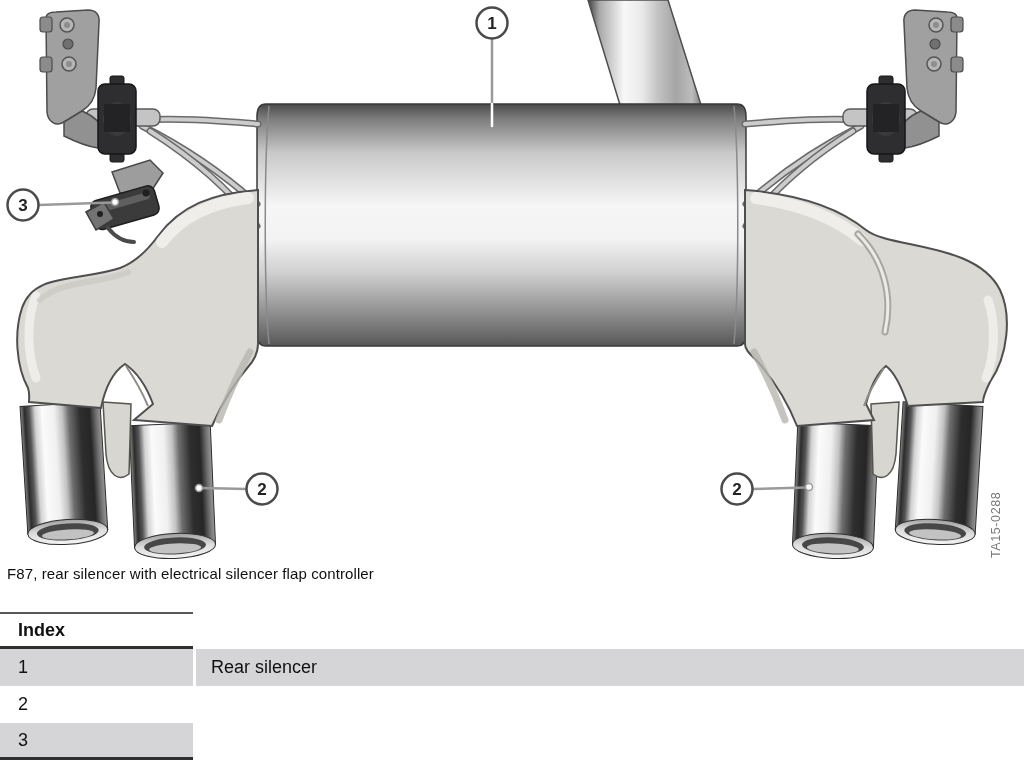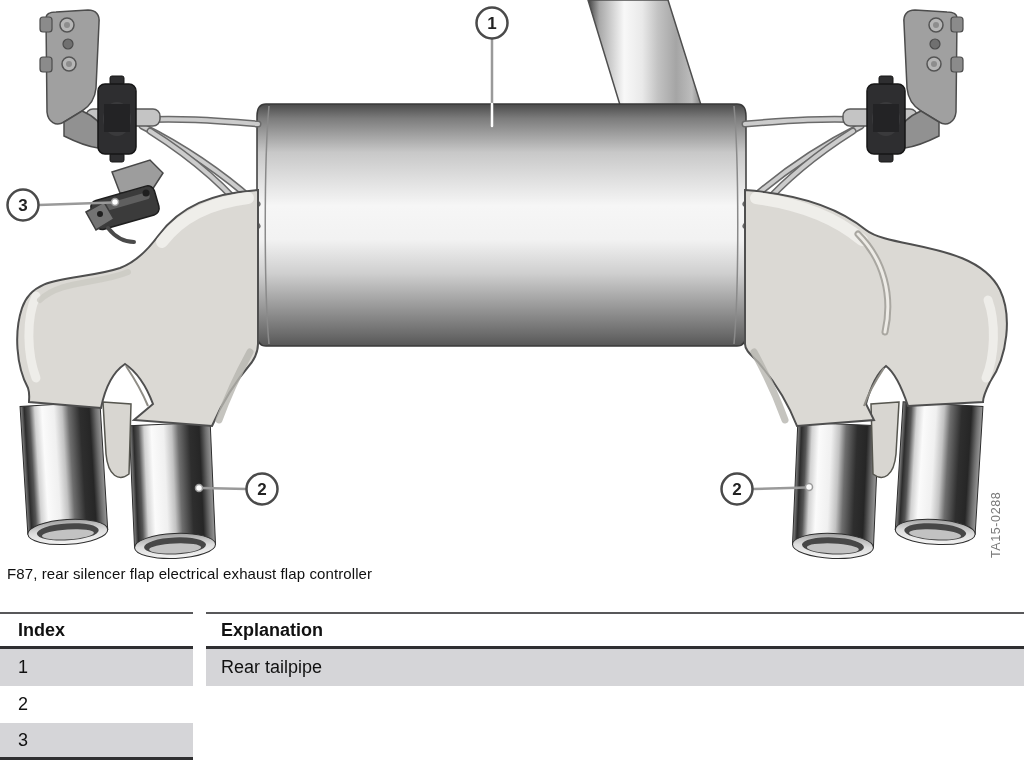--- a/index.html
+++ b/index.html
@@ -6,21 +6,21 @@
   body {
     width:1024px; height:769px; position:relative; overflow:hidden;
     background:#ffffff; font-family:"Liberation Sans", sans-serif; color:#111;
   }
   .figure-wrap { position:absolute; left:0; top:0; width:1024px; height:560px; }
   .figure-caption {
     position:absolute; left:7px; top:564px; font-size:15px; line-height:20px;
     color:#101010; letter-spacing:.1px;
   }
   .legend-table { position:absolute; left:0; top:612px; width:1024px; }
-  .lt-row { display:flex; gap:13px; }
+  .lt-row { display:flex; gap:3px; }
   .lt-cell { display:flex; align-items:center; box-sizing:border-box; height:37px; font-size:18px; }
   .c-index { width:193px; padding-left:18px; }
   .c-expl  { flex:1; padding-left:15px; }
   .lt-head .lt-cell {
     font-weight:bold; border-top:2px solid #58585a; border-bottom:3px solid #2f2f31;
   }
   .row-stripe .lt-cell { background:#d5d5d8; }
   .lt-last .lt-cell { border-bottom:3px solid #2f2f31; }
   svg text { font-family:"Liberation Sans", sans-serif; }
   .callout-num { font-size:17px; font-weight:600; fill:#222; }
@@ -204,30 +204,29 @@
   </g>
   <text class="callout-num" x="492" y="29" text-anchor="middle">1</text>
   <text class="callout-num" x="23" y="211" text-anchor="middle">3</text>
   <text class="callout-num" x="262" y="495" text-anchor="middle">2</text>
   <text class="callout-num" x="737" y="495" text-anchor="middle">2</text>
 
   <text class="code-text" transform="translate(1000 558) rotate(-90)">TA15-0288</text>
 </svg>
 </div>
 
-<div class="figure-caption">F87, rear silencer flap electrical exhaust flap controller</div>
+<div class="figure-caption">F87, rear silencer with electrical silencer flap controller</div>
 
 <div class="legend-table">
   <div class="lt-row lt-head">
     <div class="lt-cell c-index">Index</div>
-    <div class="lt-cell c-expl">Explanation</div>
   </div>
   <div class="lt-row row-stripe">
     <div class="lt-cell c-index">1</div>
-    <div class="lt-cell c-expl">Rear tailpipe</div>
+    <div class="lt-cell c-expl">Rear silencer</div>
   </div>
   <div class="lt-row">
     <div class="lt-cell c-index">2</div>
   </div>
   <div class="lt-row row-stripe lt-last">
     <div class="lt-cell c-index">3</div>
   </div>
 </div>
 
 </body></html>

